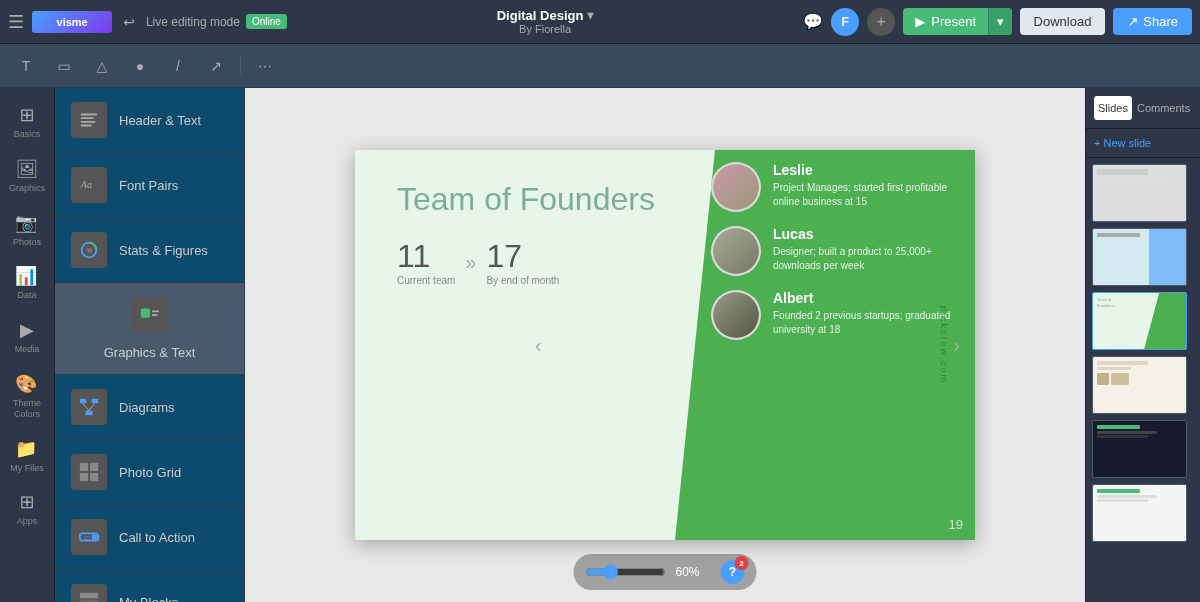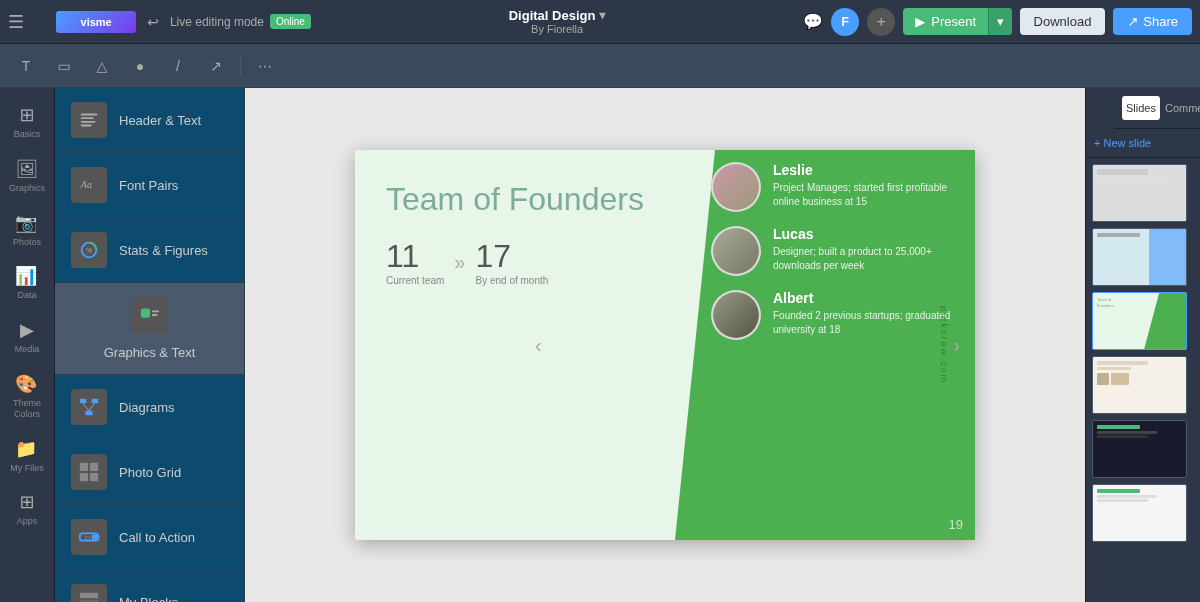--- a/index.html
+++ b/index.html
@@ -2,21 +2,21 @@
 <html><head>
   <meta charset="utf-8">
   <style>
     * { box-sizing: border-box; margin: 0; padding: 0; }
     body { font-family: -apple-system, BlinkMacSystemFont, 'Segoe UI', sans-serif; background: #2c3e50; display: flex; flex-direction: column; height: 602px; overflow: hidden; }
 
     
     .topbar { height: 44px; background: #2d3748; display: flex; align-items: center; padding: 0 8px; gap: 8px; border-bottom: 1px solid #1a202c; flex-shrink: 0; }
     .topbar-left { display: flex; align-items: center; gap: 8px; }
     .hamburger-icon { color: #aaa; font-size: 18px; cursor: pointer; }
-    .logo { display: flex; align-items: flex-end; gap: 4px; margin-left: 24px; }
+    .logo { display: flex; align-items: flex-end; gap: 4px; }
     .logo-img { width: 80px; height: 22px; background: linear-gradient(135deg, #4a9eff, #7c3aed); border-radius: 3px; display: flex; align-items: center; justify-content: center; }
     .undo-btn { color: #aaa; font-size: 14px; cursor: pointer; padding: 3px; }
     .editing-mode { display: flex; align-items: center; gap: 6px; }
     .editing-text { color: #aaa; font-size: 12px; }
     .online-badge { background: #48bb78; color: white; font-size: 10px; padding: 2px 6px; border-radius: 3px; }
     .topbar-center { flex: 1; display: flex; flex-direction: column; align-items: center; justify-content: center; }
     .project-title { color: white; font-size: 13px; font-weight: 600; display: flex; align-items: flex-start; gap: 4px; }
     .project-subtitle { color: #aaa; font-size: 11px; }
     .topbar-right { display: flex; align-items: center; gap: 8px; }
     .comment-icon { color: #aaa; font-size: 16px; cursor: pointer; }
@@ -50,21 +50,21 @@
     .panel-icon svg { width: 22px; height: 22px; }
     .panel-label { color: #ccc; font-size: 13px; }
 
     
     .canvas-area { flex: 1; background: #e8e8e8; display: flex; align-items: center; justify-content: center; position: relative; overflow: hidden; }
 
     
     .slide-canvas { width: 620px; height: 390px; background: #e8f5e9; position: relative; border-radius: 2px; box-shadow: 0 4px 20px rgba(0,0,0,0.3); }
 
     
-    .slide-left { position: absolute; left: 1px; top: 0; bottom: 0; width: 370px; padding: 30px; }
+    .slide-left { position: absolute; left: 12px; top: 0; bottom: 0; width: 370px; padding: 30px; }
     .slide-title { font-size: 32px; color: #7eac9c; font-weight: 300; line-height: 1.2; margin-bottom: 12px; }
     .slide-subtitle { font-size: 12px; color: #7eac9c; margin-bottom: 30px; }
     .slide-stats { display: flex; align-items: center; gap: 10px; margin-top: 20px; }
     .stat-number { font-size: 32px; color: #555; font-weight: 300; }
     .stat-arrows { color: #aaa; font-size: 20px; }
     .stat-label { font-size: 10px; color: #888; }
 
     .slide-right { position: absolute; right: 0; top: 0; bottom: 0; width: 300px; background: #4caf50; clip-path: polygon(40px 0, 100% 0, 100% 100%, 0 100%); }
     .slide-right-inner { position: absolute; right: 0; top: 0; bottom: 0; width: 280px; padding: 12px 16px; }
 
@@ -81,21 +81,21 @@
 
     
     .bottom-bar { position: absolute; bottom: 12px; left: 50%; transform: translateX(-50%); display: flex; align-items: center; gap: 10px; background: rgba(0,0,0,0.3); padding: 6px 12px; border-radius: 20px; }
     .zoom-slider { width: 80px; accent-color: #4a9eff; }
     .zoom-value { color: white; font-size: 12px; min-width: 35px; }
     .help-btn { width: 24px; height: 24px; background: #4a9eff; border-radius: 50%; display: flex; align-items: center; justify-content: center; color: white; font-size: 12px; font-weight: bold; cursor: pointer; position: relative; }
     .notif-badge { position: absolute; top: -4px; right: -4px; background: #e53e3e; color: white; font-size: 8px; width: 14px; height: 14px; border-radius: 50%; display: flex; align-items: center; justify-content: center; }
 
     
     .slides-panel { width: 115px; background: #2d3748; border-left: 1px solid #1a202c; overflow-y: auto; flex-shrink: 0; }
-    .slides-header { padding: 8px; display: flex; gap: 1px; border-bottom: 1px solid #1a202c; margin-left: 28px; }
+    .slides-header { padding: 8px; display: flex; gap: 1px; border-bottom: 1px solid #1a202c; }
     .slides-tab { flex: 1; padding: 6px 4px; text-align: center; font-size: 11px; cursor: pointer; border-radius: 3px; }
     .slides-tab.active { background: white; color: #333; }
     .slides-tab:not(.active) { color: #aaa; }
     .new-slide-btn { padding: 8px; display: flex; align-items: center; gap: 4px; color: #4a9eff; font-size: 11px; cursor: pointer; border-bottom: 1px solid #1a202c; }
     .slide-thumb { position: relative; margin: 6px; cursor: pointer; }
     .slide-thumb-img { width: 95px; height: 58px; background: #e8e8e8; border-radius: 2px; border: 1px solid #4a5a6c; overflow: hidden; }
     .slide-thumb-num { position: absolute; left: -18px; top: 50%; transform: translateY(-50%); color: #666; font-size: 10px; }
     .slide-thumb.active .slide-thumb-img { border-color: #4a9eff; }
 
     
@@ -340,20 +340,28 @@
             </div>
           </div>
           <div class="slide-number">19</div>
         </div>
         <div class="watermark">pickcrew.com</div>
       </div>
     </div>
 
     <span class="next-arrow">›</span>
 
+    <div class="bottom-bar">
+      <input type="range" class="zoom-slider" min="10" max="200" value="60" style="">
+      <span class="zoom-value">60%</span>
+      <div class="help-btn">
+        ?
+        <div class="notif-badge">2</div>
+      </div>
+    </div>
   </div>
 
   <div class="slides-panel">
     <div class="slides-header">
       <div class="slides-tab active">Slides</div>
       <div class="slides-tab">Comments</div>
     </div>
     <div class="new-slide-btn">+ New slide</div>
 
     <div class="slide-thumb">

